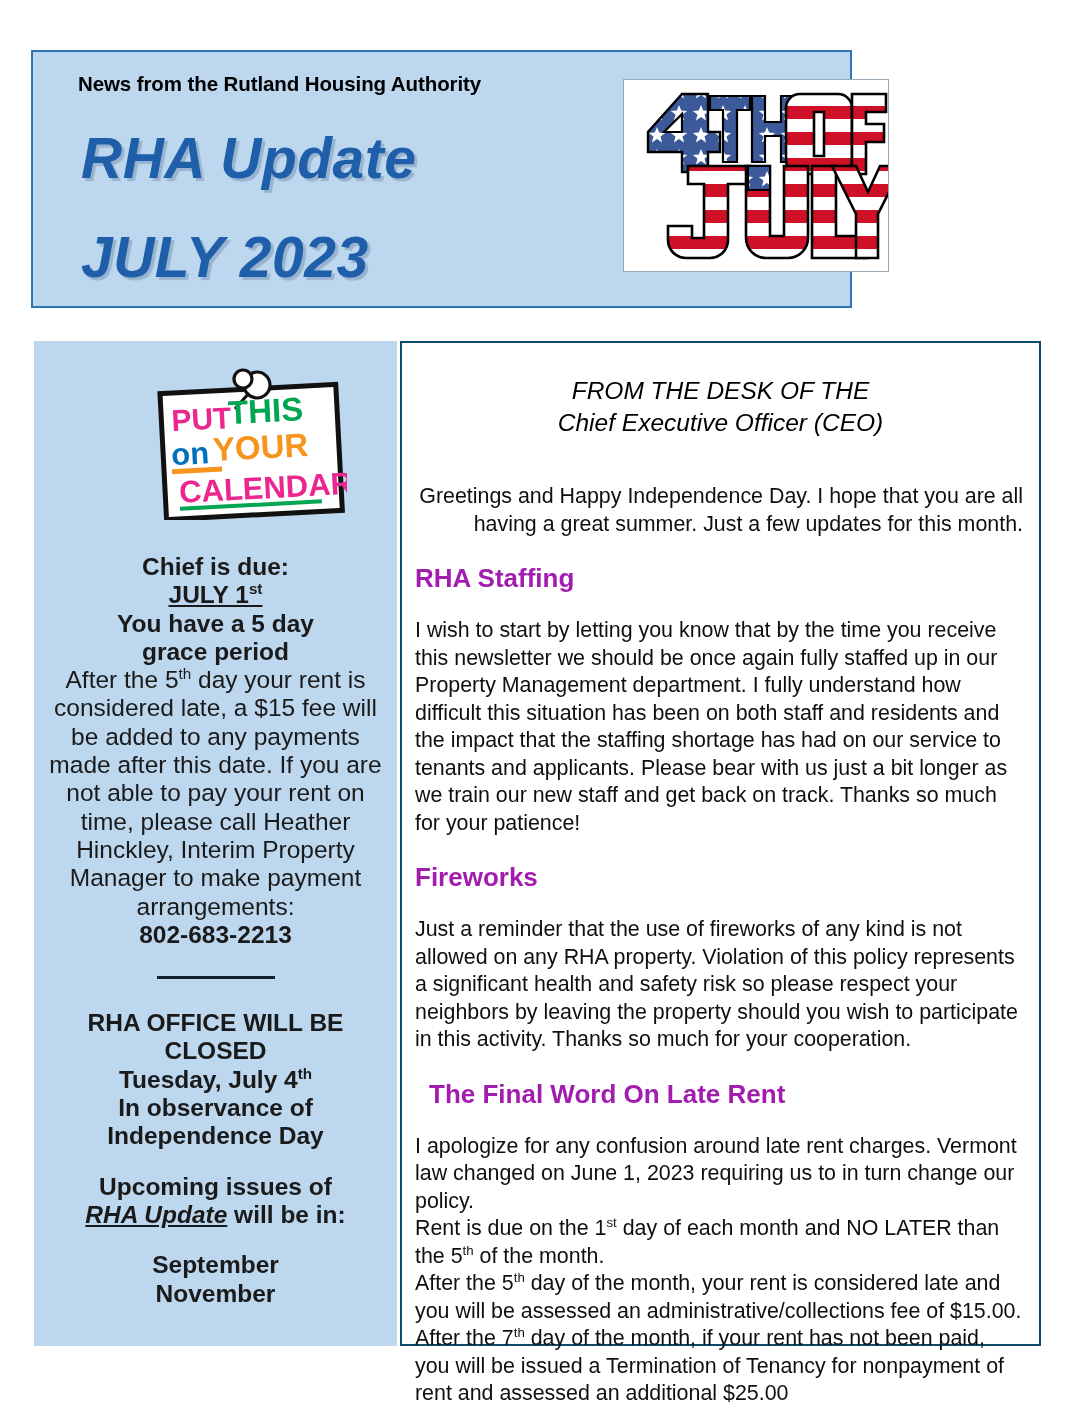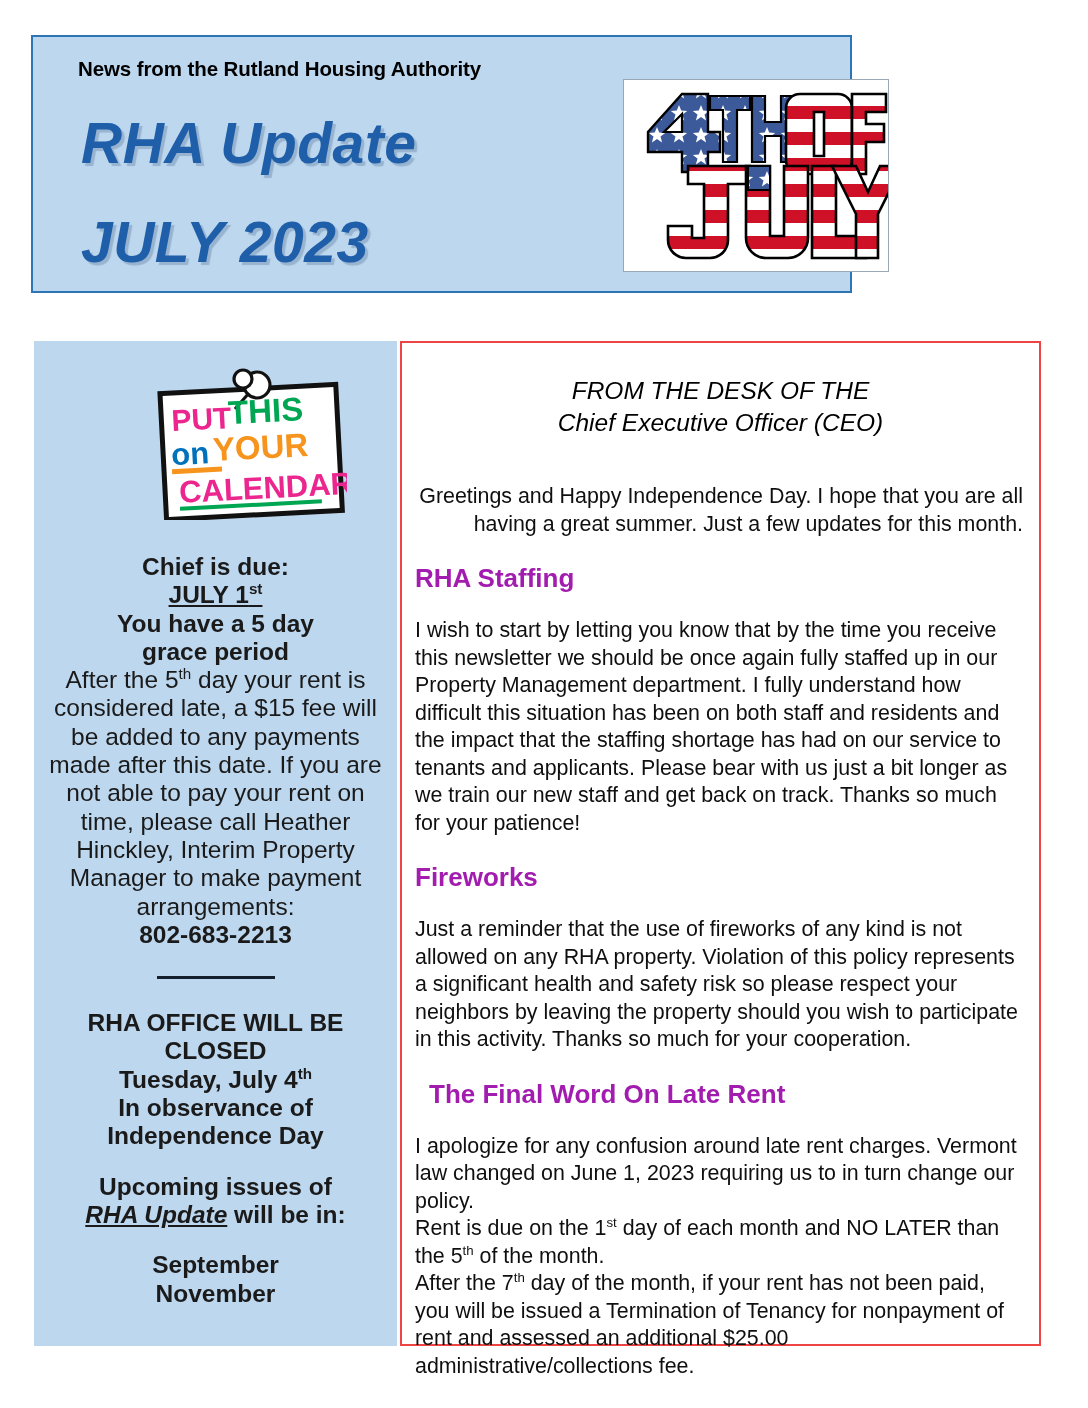--- a/index.html
+++ b/index.html
@@ -13,21 +13,21 @@
     font-family: "Liberation Sans", sans-serif;
     color: #000000;
     position: relative;
     overflow: hidden;
   }
 
   
   .header-banner {
     position: absolute;
     left: 31px;
-    top: 35px;
+    top: 50px;
     width: 821px;
     height: 258px;
     background: #BDD7EE;
     border: 2px solid #2E75B6;
     box-sizing: border-box;
   }
   .header-kicker {
     position: absolute;
     left: 45px;
     top: 20px;
@@ -116,21 +116,21 @@
   .italic-uline { font-style: italic; text-decoration: underline; font-weight: bold; }
 
   
   .content-box {
     position: absolute;
     left: 400px;
     top: 341px;
     width: 641px;
     height: 1005px;
     background: #FFFFFF;
-    border: 2px solid #ef4444;
+    border: 2px solid #0c4a6e;
     box-sizing: border-box;
   }
   .ceo-header {
     margin: 32px 0 0 0;
     text-align: center;
     font-size: 24.5px;
     font-style: italic;
     line-height: 1.31;
     color: #000000;
   }
@@ -289,16 +289,17 @@
 
   <div class="section-head">Fireworks</div>
   <div class="body-text para">Just a reminder that the use of fireworks of any kind is not allowed on any RHA property. Violation of this policy represents a significant health and safety risk so please respect your neighbors by leaving the property should you wish to participate in this activity. Thanks so much for your cooperation.</div>
 
   <div class="section-head indented">The Final Word On Late Rent</div>
 
   <div class="body-text para">I apologize for any confusion around late rent charges. Vermont law changed on June 1, 2023 requiring us to in turn change our policy.</div>
 
   <div class="body-text para-tight"><span>Rent is due on the 1</span><sup>st</sup><span> day of each month and NO LATER than the 5</span><sup>th</sup><span> of the month.</span></div>
 
+  <div class="body-text para-tight"><span>After the 5</span><sup>th</sup><span> day of the month, your rent is considered late and you will be assessed an administrative/collections fee of $15.00.</span></div>
 
   <div class="body-text para-tight"><span>After the 7</span><sup>th</sup><span> day of the month, if your rent has not been paid, you will be issued a Termination of Tenancy for nonpayment of rent and assessed an additional $25.00 administrative/collections fee.</span></div>
 
 </div>
 
 </body></html>

